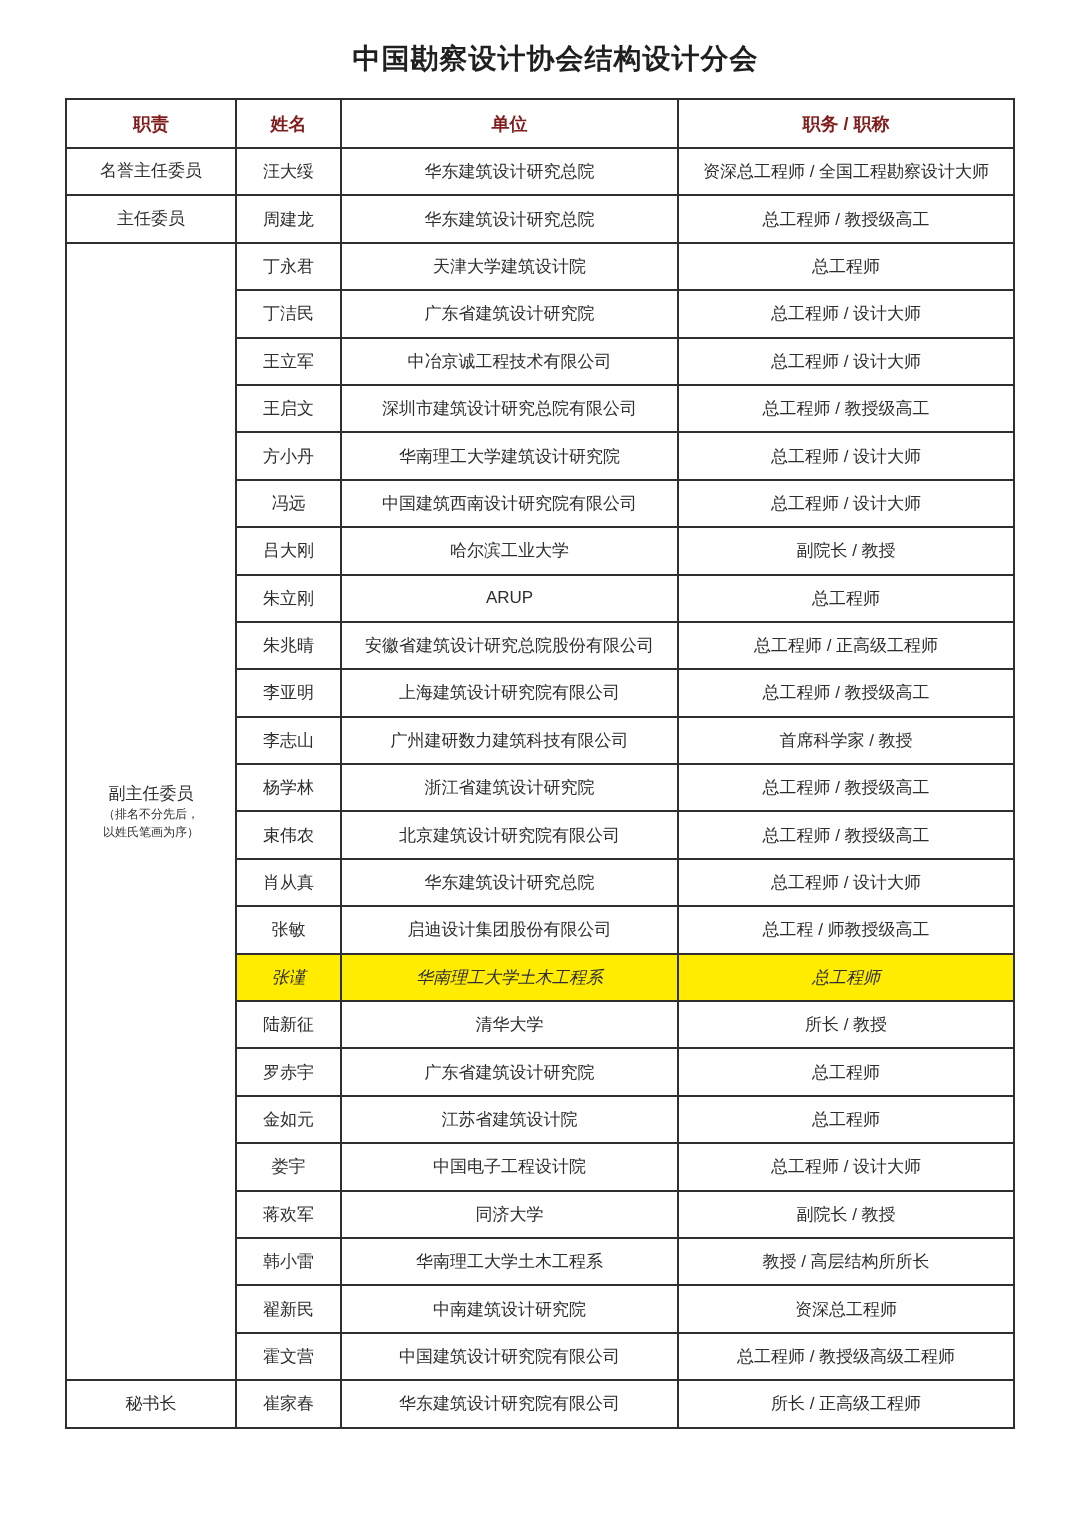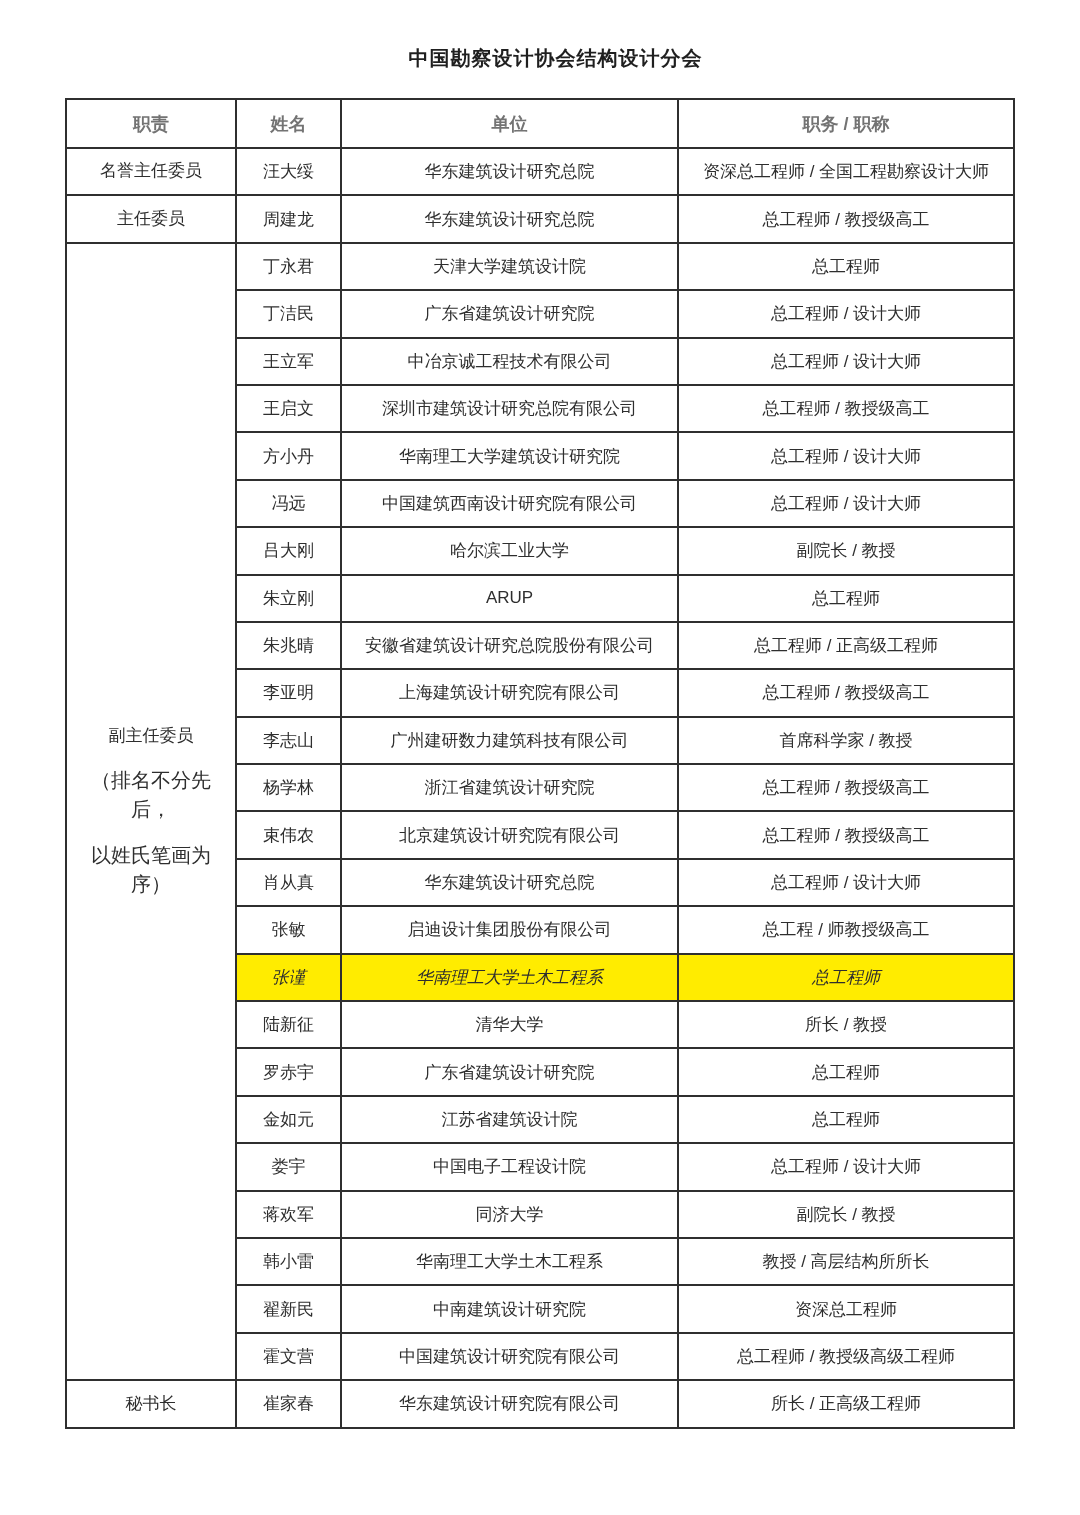--- a/index.html
+++ b/index.html
@@ -17,21 +17,21 @@
   .page {
     width: 1080px;
     height: 1515px;
     background: #ffffff;
   }
   .title-block {
     padding-top: 42px;
     text-align: center;
   }
   .title-line {
-    font-size: 20px;
+    font-size: 28px;
     font-weight: bold;
     color: #1f1f1f;
     line-height: 33px;
     letter-spacing: 1px;
     margin-left: 31px;
   }
   table.committee {
     border-collapse: collapse;
     table-layout: fixed;
     margin-left: 65px;
@@ -42,37 +42,36 @@
   table.committee td {
     border: 2px solid #2f2f2f;
     text-align: center;
     vertical-align: middle;
     padding: 0 6px;
     overflow: hidden;
   }
   table.committee th {
     font-size: 18px;
     font-weight: bold;
-    color: #737373;
+    color: #7f1d1d;
     height: 47px;
   }
   table.committee tbody tr {
     height: 47.4px;
   }
   table.committee td {
     font-size: 17px;
     font-weight: normal;
     color: #2e2e2e;
   }
   td.duty-cell .duty-line {
     line-height: 1.45;
   }
   td.duty-cell .duty-line.paren {
-    font-size: 20px;
-    margin-top: 17px;
+    font-size: 12px;
   }
   td.highlight {
     background: var(--hl, #FFEC00);
     font-style: italic;
   }
 </style>
 </head>
 <body>
 
 <div class="page">

